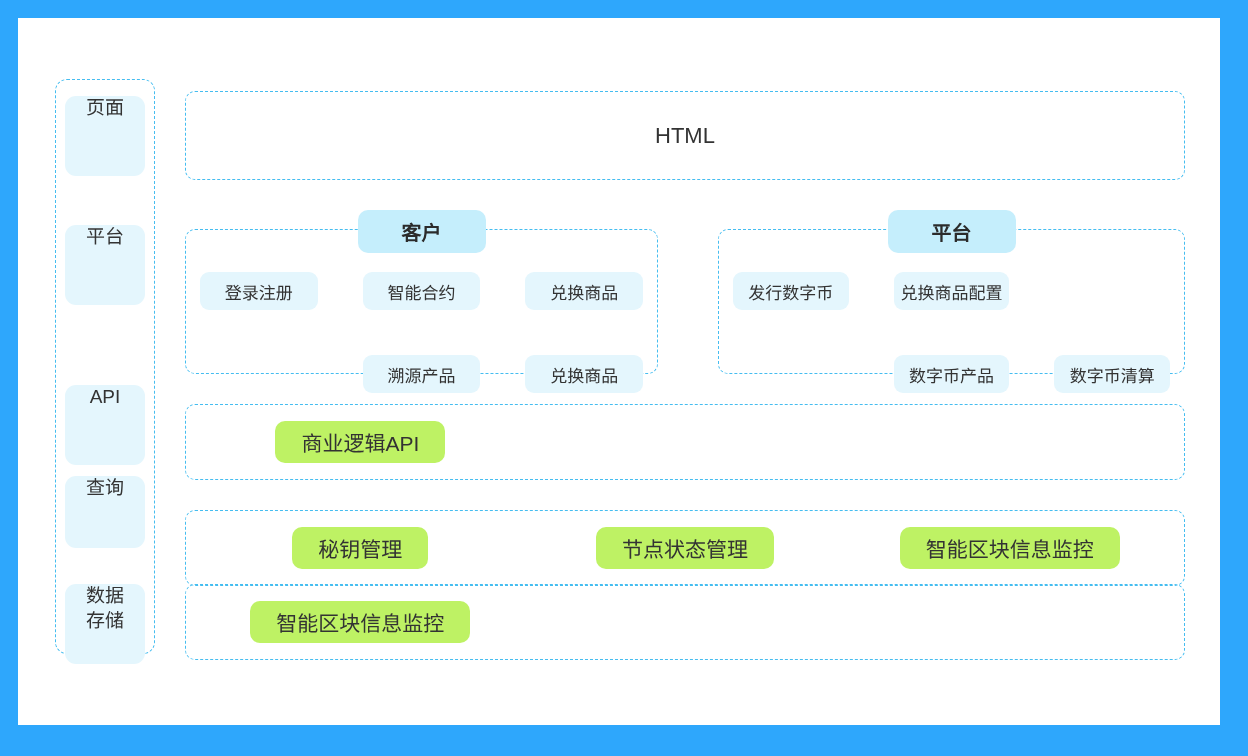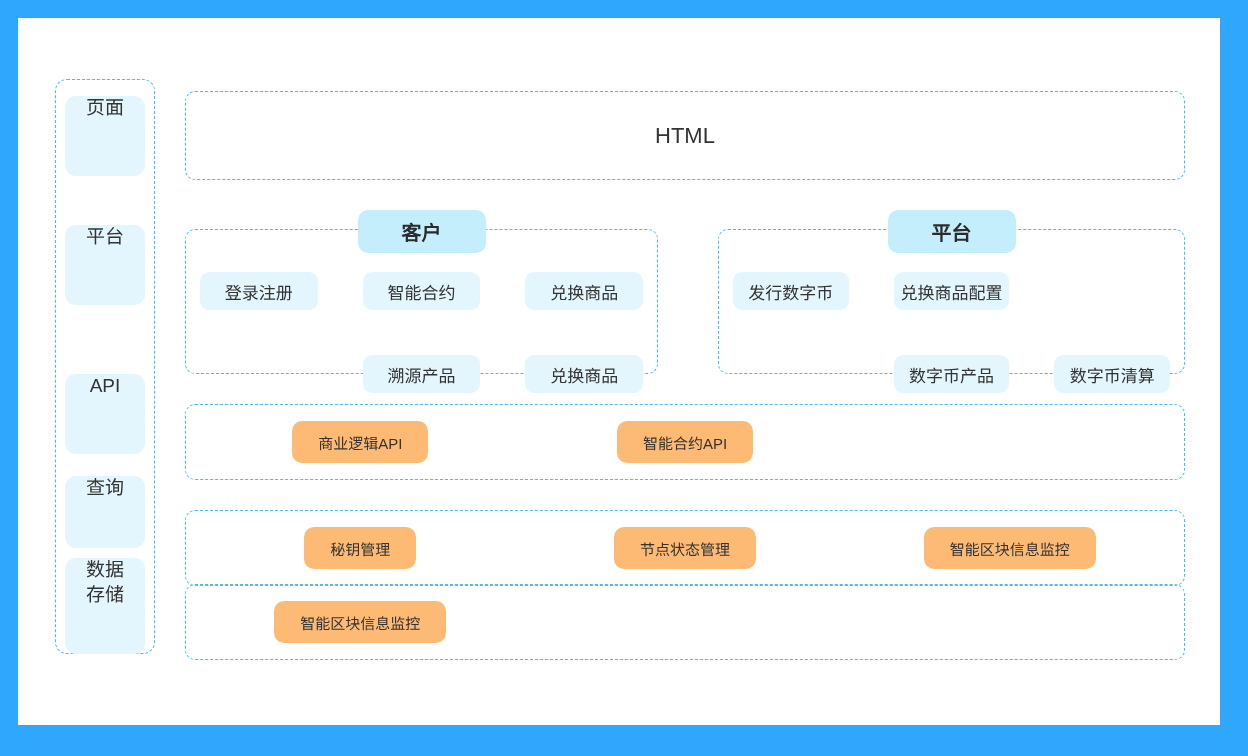--- a/index.html
+++ b/index.html
@@ -44,23 +44,23 @@
     color: #333333;
     font-size: 19px;
     display: flex;
     align-items: flex-start;
     justify-content: center;
     text-align: center;
     line-height: 1.3;
   }
   .rail-chip.r0 { top: 16px;  height: 80px; }
   .rail-chip.r1 { top: 145px; height: 80px; }
-  .rail-chip.r2 { top: 294px; height: 80px; }
+  .rail-chip.r2 { top: 305px; height: 80px; }
   .rail-chip.r3 { top: 396px; height: 72px; }
-  .rail-chip.r4 { top: 478px; height: 96px; }
+  .rail-chip.r4 { top: 504px; height: 80px; }
 
   
   .band {
     position: absolute;
     left: 167px;
     width: 1000px;
     border: 1.5px dashed #45bdf0;
     border-radius: 10px;
     box-sizing: border-box;
   }
@@ -135,24 +135,24 @@
     display: grid;
     grid-template-columns: repeat(3, 1fr);
     align-items: center;
     padding: 0 12px;
   }
   .band-row.api     { top: 386px; }
   .band-row.query   { top: 492px; }
   .band-row.storage { top: 566px; }
 
   .layer-pill {
-    background: #fdba74;
-    border-radius: 10px;
-    color: #333333;
-    font-size: 15px;
+    background: #bef264;
+    border-radius: 10px;
+    color: #333333;
+    font-size: 21px;
     height: 42px;
     display: inline-flex;
     align-items: center;
     justify-content: center;
     padding: 0 26px;
     white-space: nowrap;
     justify-self: center;
   }
 </style>
 </head>
@@ -198,21 +198,20 @@
     <div class="group-grid">
       <div class="sub-pill">发行数字币</div>
       <div class="sub-pill">兑换商品配置</div>
       <div class="sub-pill col2">数字币产品</div>
       <div class="sub-pill col3">数字币清算</div>
     </div>
   </div>
 
   <div class="band band-row api">
     <div class="layer-pill">商业逻辑API</div>
-    <div class="layer-pill">智能合约API</div>
   </div>
 
   <div class="band band-row query">
     <div class="layer-pill">秘钥管理</div>
     <div class="layer-pill">节点状态管理</div>
     <div class="layer-pill">智能区块信息监控</div>
   </div>
 
   <div class="band band-row storage">
     <div class="layer-pill">智能区块信息监控</div>

